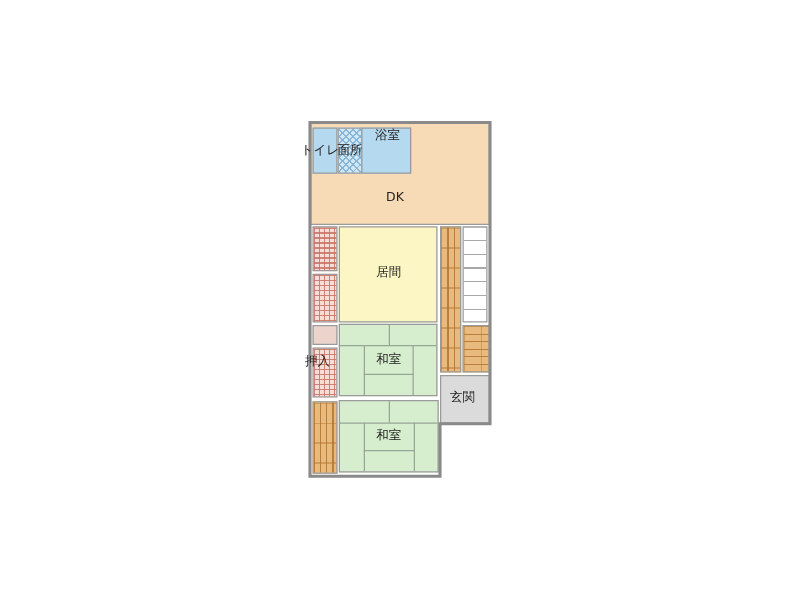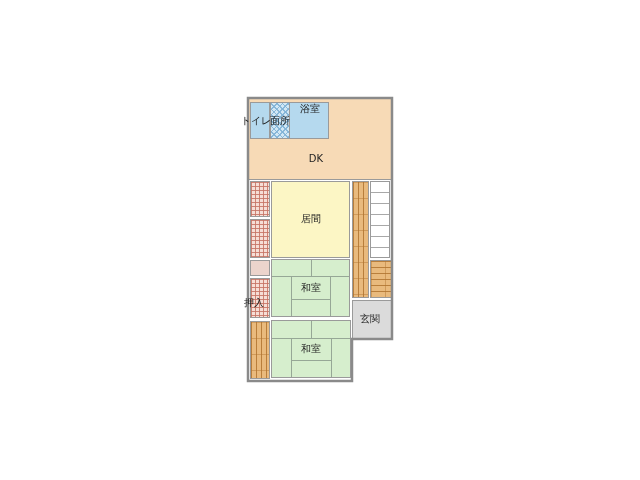--- a/index.html
+++ b/index.html
@@ -85,16 +85,16 @@
     <path d="M2 2 H146 V243 H106 V285 H2 Z" fill="none" stroke="#8a8a8a" stroke-width="2.5"></path>
   </svg>
 
   <span class="lbl" style="left:8px;top:23px;">トイレ</span>
   <span class="lbl" style="left:32px;top:23px;">面所</span>
   <span class="lbl" style="left:62px;top:11px;">浴室</span>
   <span class="lbl" style="left:68px;top:61px;">DK</span>
   <span class="lbl" style="left:63px;top:121px;">居間</span>
   <span class="lbl" style="left:63px;top:190px;">和室</span>
   <span class="lbl" style="left:63px;top:251px;">和室</span>
-  <span class="lbl" style="left:6px;top:205px;">押入</span>
+  <span class="lbl" style="left:6px;top:192px;">押入</span>
   <span class="lbl" style="left:122px;top:221px;">玄関</span>
 
 </div>
 
 </body></html>

